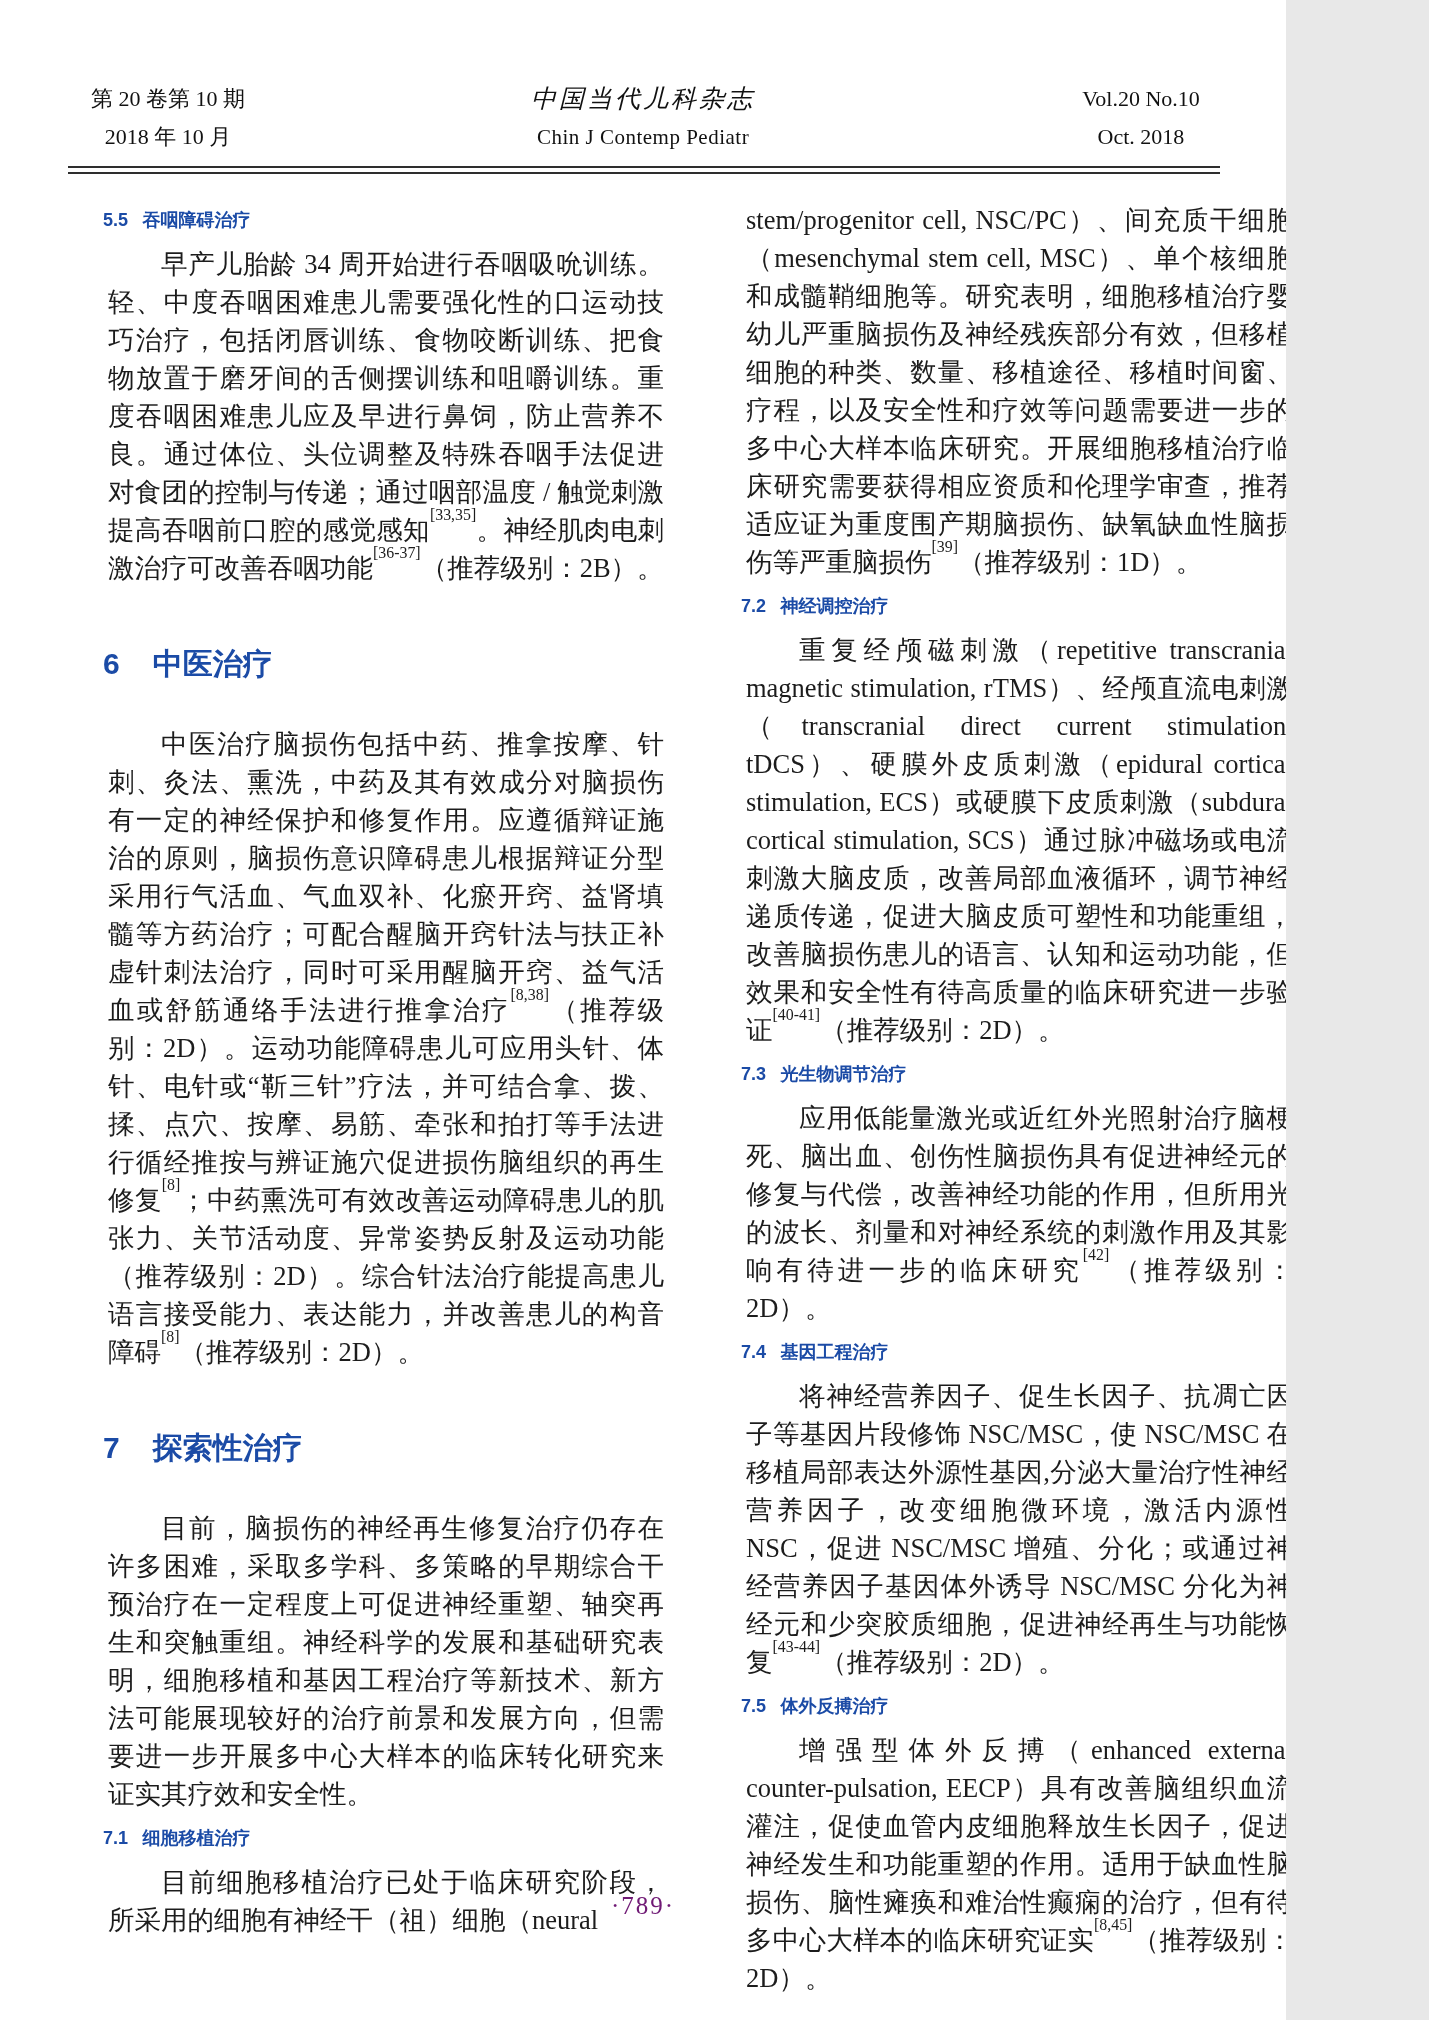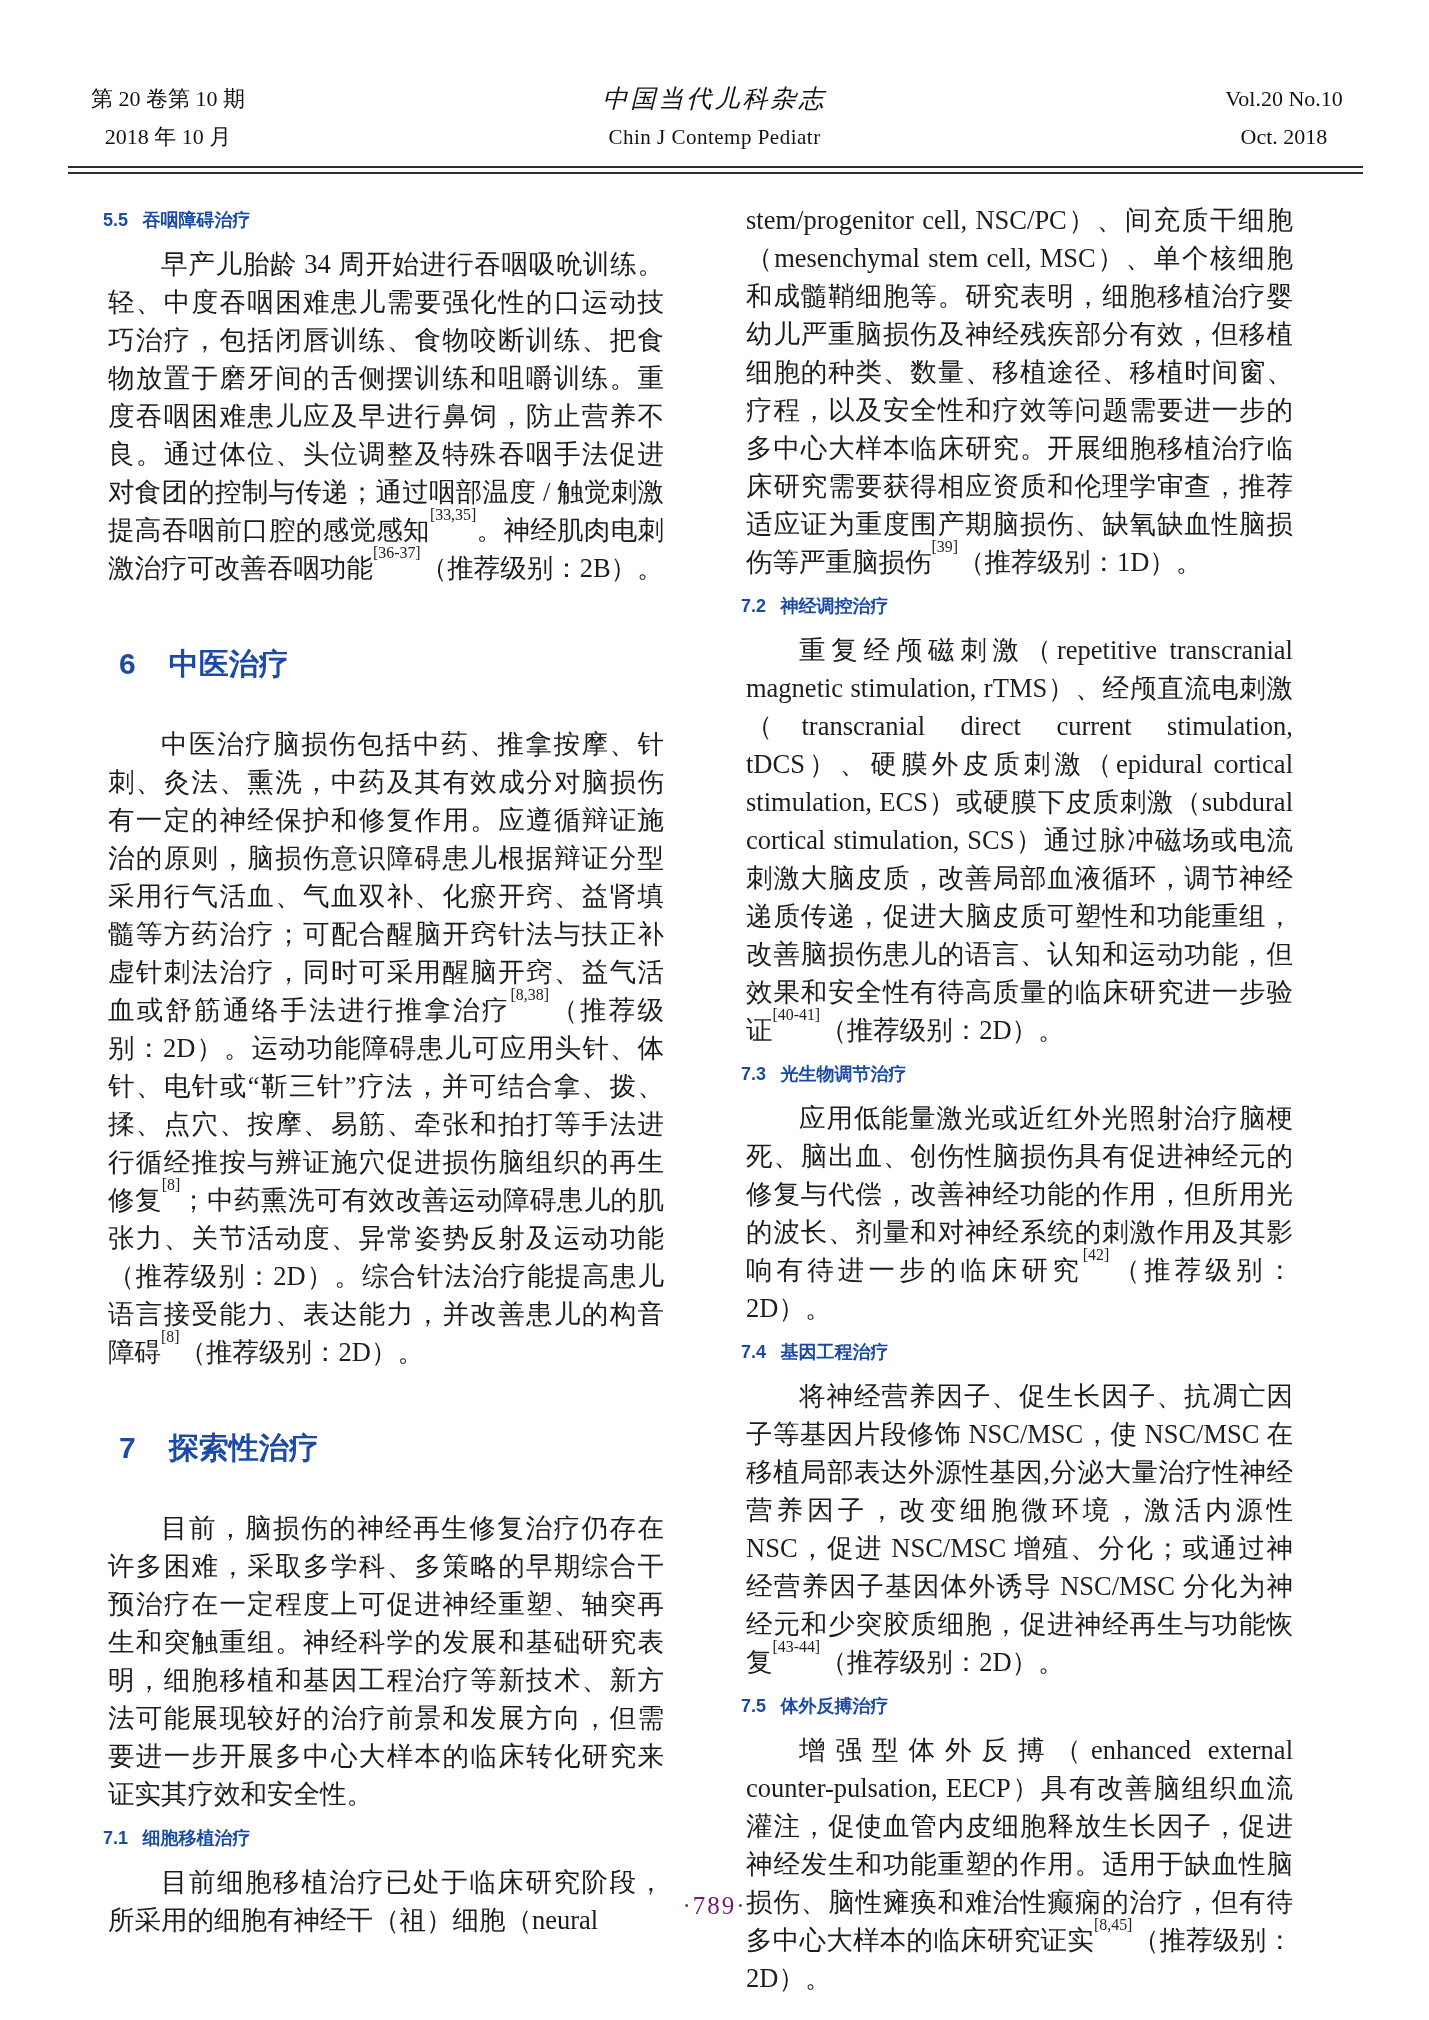--- a/index.html
+++ b/index.html
@@ -1,18 +1,18 @@
 <!DOCTYPE html>
 <html lang="zh"><head>
 <meta charset="utf-8">
 <style>
   html,body{margin:0;padding:0;background:#e8e8e8;}
   #page{
     position:relative;
-    width:1429px;height:2020px;
+    width:1286px;height:2020px;
     background:#ffffff;
     font-family:"Liberation Serif","DejaVu Serif",serif;
     color:#1c1c1c;
     overflow:hidden;
   }
   
   .hdr-block{position:absolute;top:80px;text-align:center;line-height:38px;font-size:22px;color:#111;}
   #hdr-left{left:88px;width:160px;}
   #hdr-center{left:0;right:0;margin:0 auto;width:360px;}
   #hdr-center .cn{font-size:25px;letter-spacing:3px;font-style:italic;}
@@ -26,21 +26,21 @@
   .col{position:absolute;text-align:justify;font-size:26.5px;line-height:38px;}
   #col-left{left:103px;top:200px;width:566px;}
   #col-right{left:741px;top:196px;width:557px;}
   .para{margin:5px;text-indent:2em;}
   .para.cont{text-indent:0;}
   sup.ref{font-size:0.60em;line-height:0;position:relative;top:-0.55em;}
   .sec-h1,.sec-h2{
     font-family:"Liberation Sans","DejaVu Sans",sans-serif;
     font-weight:bold;color:#1b4ba6;text-align:left;text-indent:0;
   }
-  .sec-h1{font-size:30px;line-height:42px;margin:56px 0 40px 16px;}
+  .sec-h1{font-size:30px;line-height:42px;margin:56px 0 40px 0;}
   .sec-h2{font-size:18px;line-height:40px;margin:0;}
   .sec-h1 .h-num{margin-right:1.1em;}
   .sec-h2 .h-num{margin-right:0.8em;}
   
   #footer{
     position:absolute;left:0;right:0;top:1892px;
     text-align:center;font-size:25px;letter-spacing:2px;color:#701a75;
   }
 </style>
 </head>

